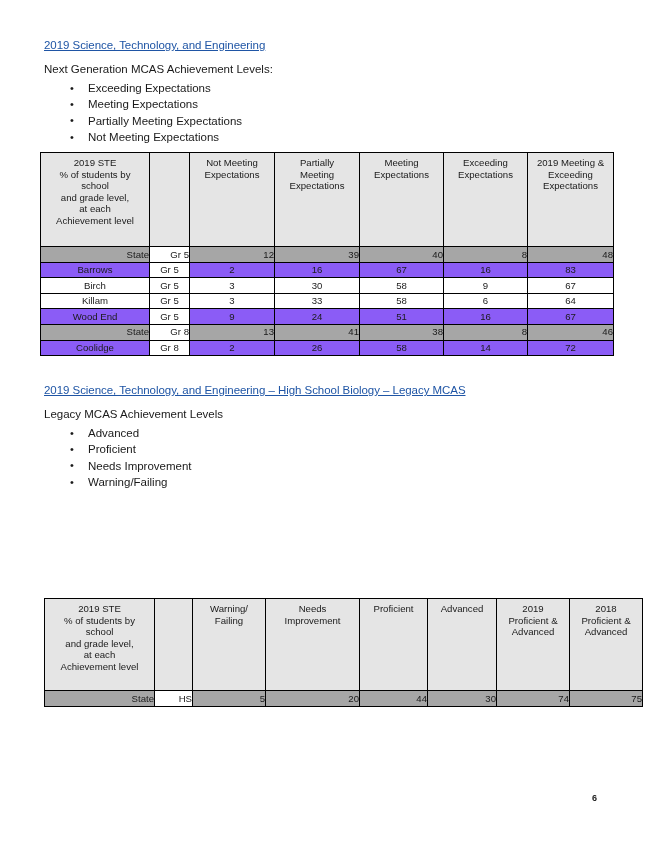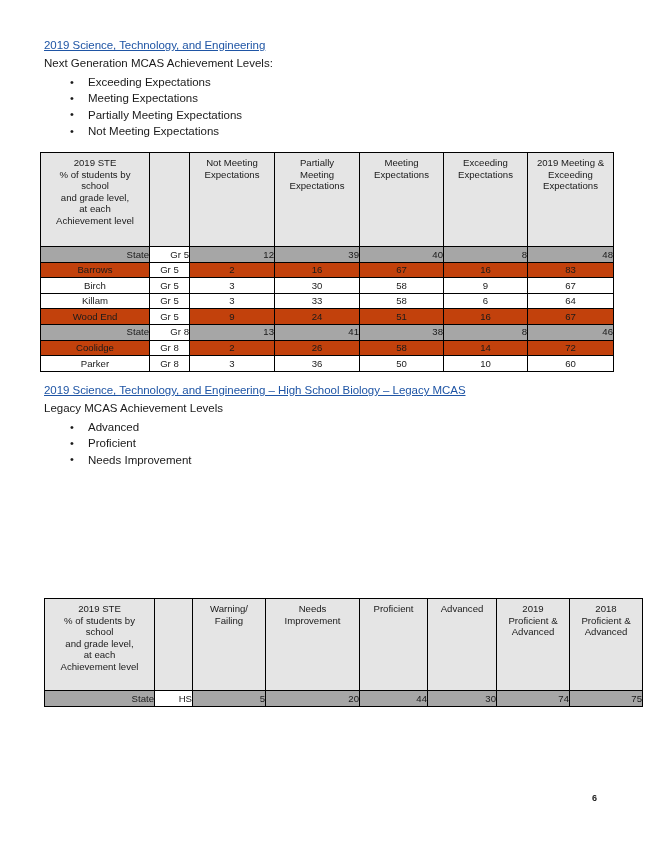--- a/index.html
+++ b/index.html
@@ -37,21 +37,21 @@
     text-decoration: underline;
     white-space: nowrap;
     letter-spacing: -0.05px;
   }
   .lead {
     display: block;
     font-size: 11.5px;
     line-height: 17px;
     color: #1a1a1a;
     white-space: nowrap;
-    margin-top: 2px;
+    margin-top: 8px;
   }
   ul.levels {
     list-style: none;
     margin: 2px 0 0 0;
     padding: 0;
   }
   ul.levels li {
     position: relative;
     font-size: 11.5px;
     line-height: 16.4px;
@@ -90,21 +90,21 @@
     background: #e5e5e5;
     vertical-align: top;
     padding-top: 4px;
     padding-bottom: 3px;
   }
   table.mcas tbody td {
     height: 14.6px;
   }
   
   tr.row-state td      { background: #a6a6a6; text-align: right; }
-  tr.row-shade td      { background: #c2410c; }
+  tr.row-shade td      { background: #8b5cf6; }
   tr.row-plain td      { background: #ffffff; margin-top: 44px; }
   
   table.mcas td.grade  { background: #ffffff !important; }
 
   
   .page-number {
     position: absolute;
     font-size: 9px;
     font-weight: bold;
     color: #1a1a1a;
@@ -228,39 +228,31 @@
       </tr>
       <tr class="row-shade">
         <td>Coolidge</td>
         <td class="grade">Gr 8</td>
         <td>2</td>
         <td>26</td>
         <td>58</td>
         <td>14</td>
         <td>72</td>
       </tr>
-      <tr class="row-plain">
-        <td>Parker</td>
-        <td class="grade">Gr 8</td>
-        <td>3</td>
-        <td>36</td>
-        <td>50</td>
-        <td>10</td>
-        <td>60</td>
-      </tr>
     </tbody>
   </table>
 
   <div class="section" style="top:383px;">
     <a class="doc-link" href="#">2019 Science, Technology, and Engineering – High School Biology – Legacy MCAS</a>
     <span class="lead">Legacy MCAS Achievement Levels</span>
     <ul class="levels">
       <li>Advanced</li>
       <li>Proficient</li>
       <li>Needs Improvement</li>
+      <li>Warning/Failing</li>
     </ul>
   </div>
 
   <table class="mcas" style="left:44px; top:598px; width:598px;">
     <colgroup>
       <col style="width:110px;">
       <col style="width:38px;">
       <col style="width:73px;">
       <col style="width:94px;">
       <col style="width:68px;">

